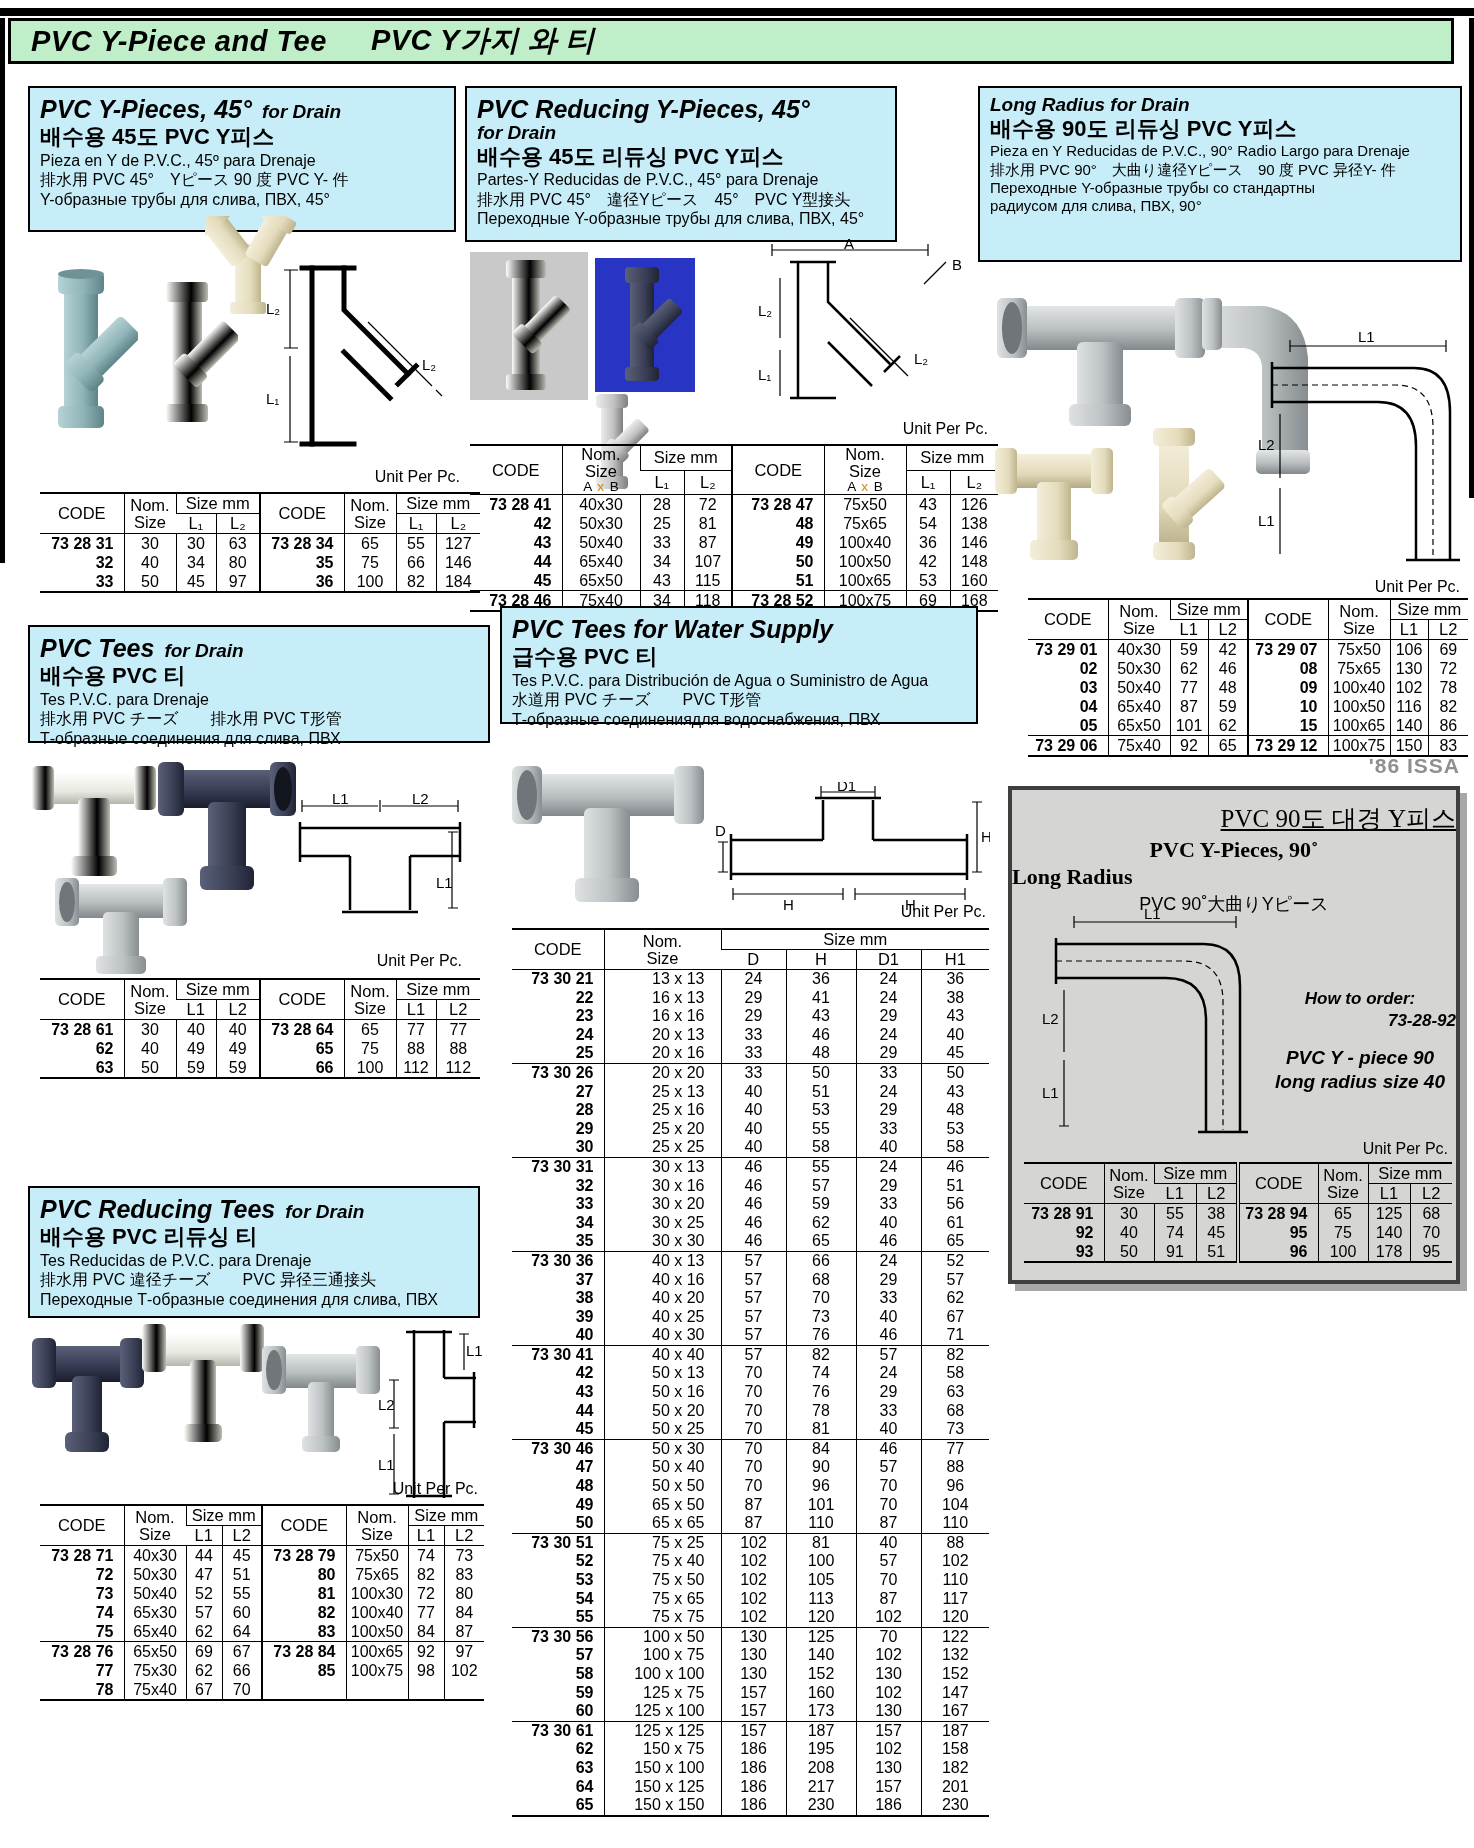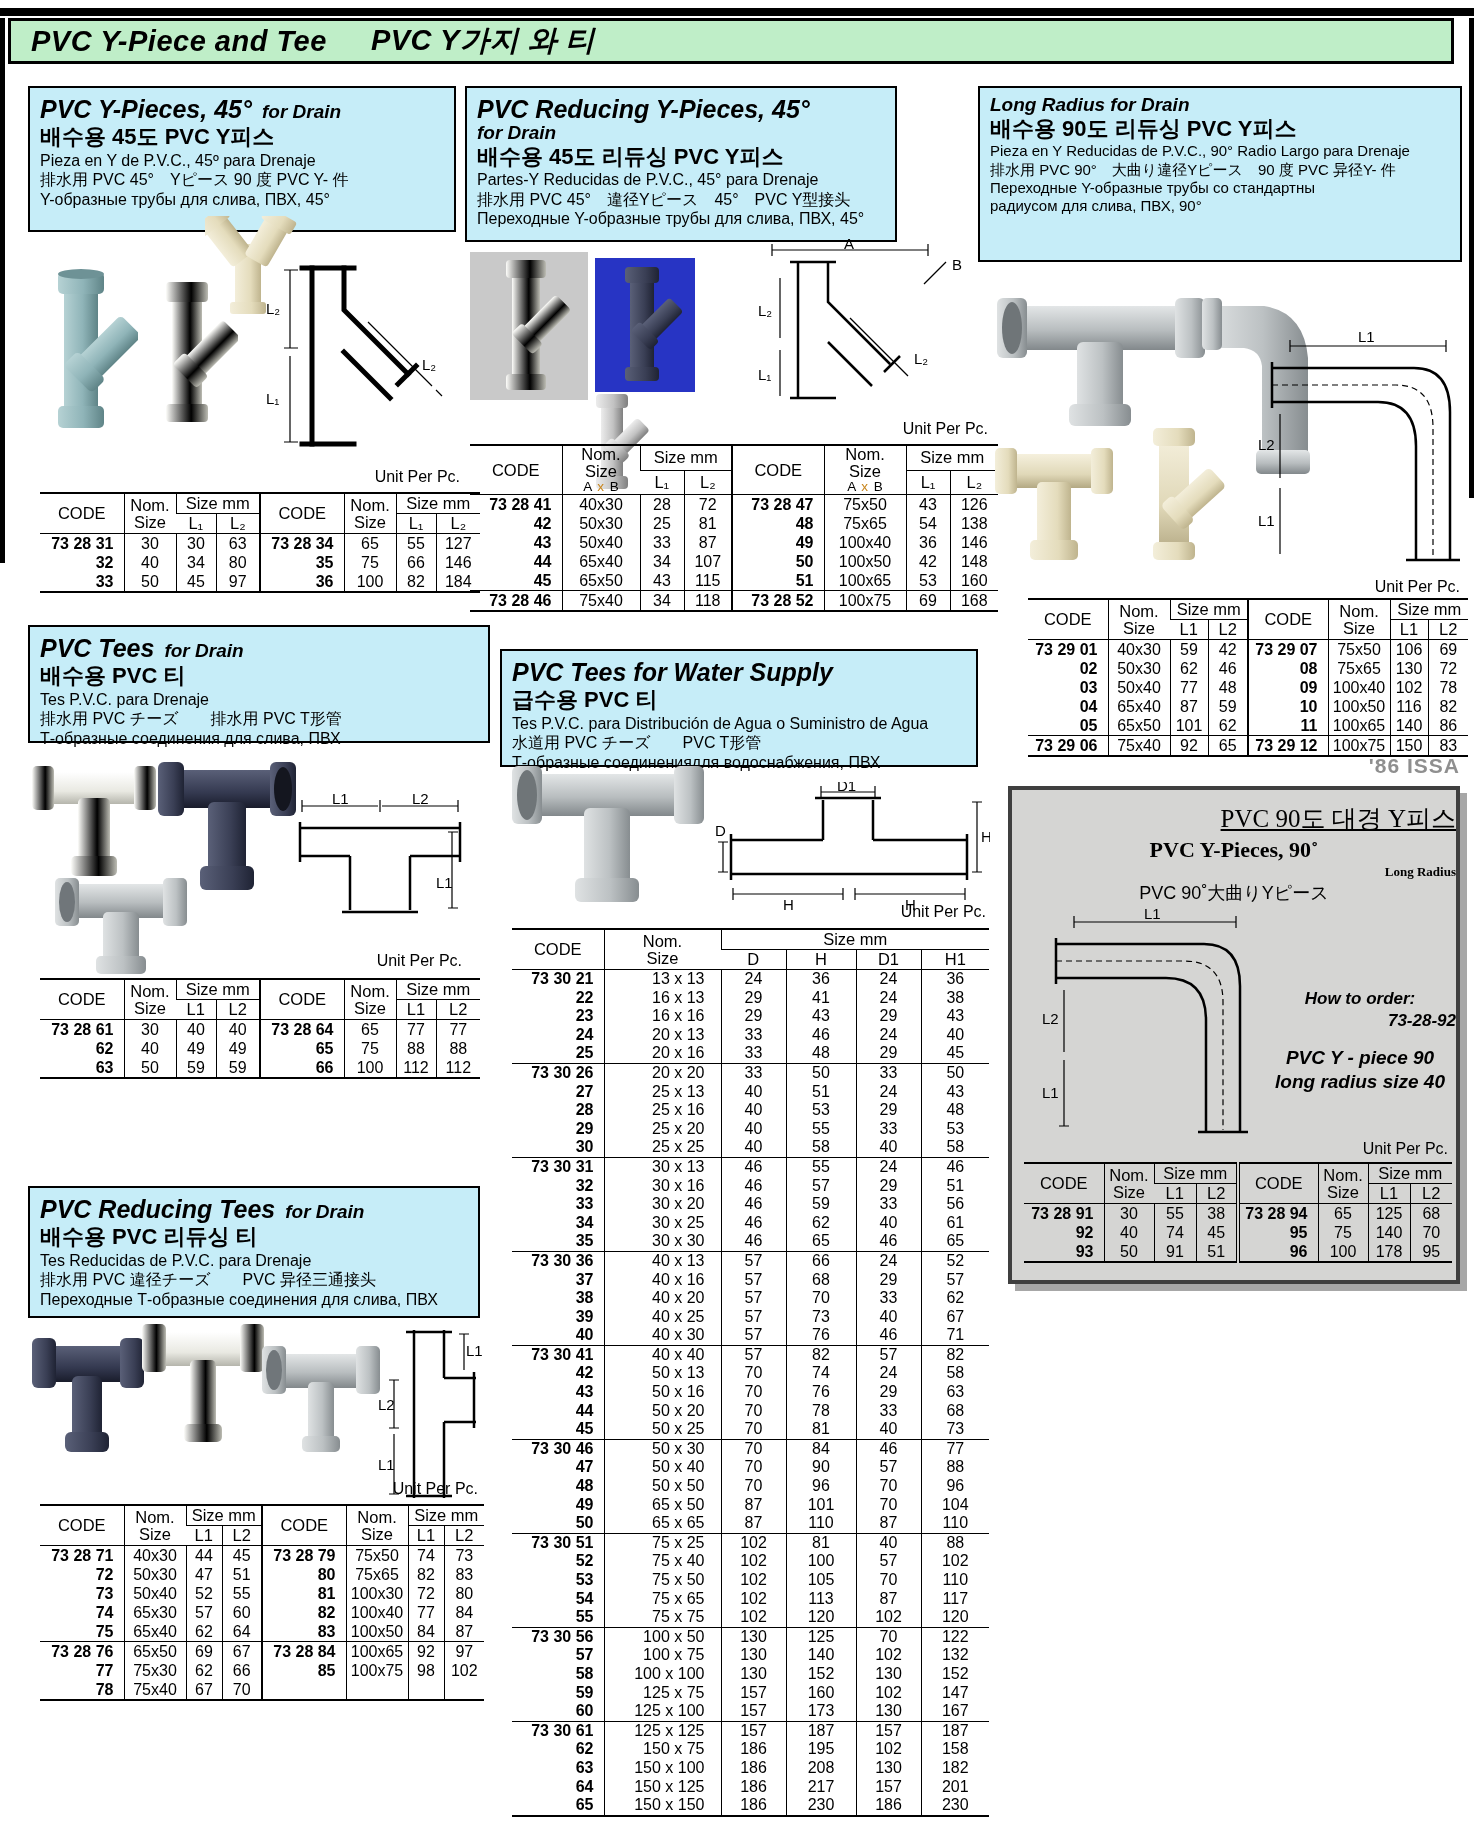--- a/index.html
+++ b/index.html
@@ -39,21 +39,21 @@
   .cat .axb{font-size:13.5px;line-height:14px;}
   .axb-x{color:var(--axb_x,#c8861e);padding:0 2px;}
   table.dbl .split{border-left:4px double #000;}
   .w-tbl td{line-height:18.6px;}
   .w-tbl td.td-nom{text-align:right;padding-right:16px;}
   
   .grey-box{background:var(--grey_box_bg,#d5d5d3);border:4px solid #3f3f3f;box-shadow:7px 7px 0 rgba(60,60,60,.45);
     box-sizing:border-box;}
   .gb-line1{font-family:"Liberation Serif",serif;font-size:25px;text-align:right;line-height:1.35;text-decoration:underline;}
   .gb-line2{font-family:"Liberation Serif",serif;font-size:22px;font-weight:bold;text-align:center;line-height:1.3;}
-  .gb-line3{font-family:"Liberation Serif",serif;font-size:13px;font-weight:bold;text-align:right;line-height:1.2;}
+  .gb-line3{font-family:"Liberation Serif",serif;font-size:22px;font-weight:bold;text-align:left;line-height:1.2;}
   .gb-line4{font-size:18px;text-align:center;line-height:1.5;}
   .order1{font-size:17px;font-weight:bold;font-style:italic;line-height:1.3;}
   .order2{font-size:19px;font-weight:bold;font-style:italic;margin-top:14px;line-height:1.25;}
   .issa{font-size:21px;font-weight:bold;color:#8f8f8f;letter-spacing:1px;text-align:right;}
   
   .dline{stroke:#000;stroke-width:5;fill:none;stroke-linecap:square;}
   .mid{stroke:#000;stroke-width:2.5;fill:none;}
   .thin{stroke:#000;stroke-width:1.2;fill:none;}
   .dash{stroke:#000;stroke-width:1.2;fill:none;stroke-dasharray:6 4;}
   text.dim{font-family:"Liberation Sans",sans-serif;font-size:15px;fill:#000;}
@@ -527,21 +527,21 @@
           <td class="td-code split">10</td>
           <td class="td-nom">100x50</td>
           <td class="td-val">116</td>
           <td class="td-val">82</td>
         </tr>
         <tr>
           <td class="td-code">05</td>
           <td class="td-nom">65x50</td>
           <td class="td-val">101</td>
           <td class="td-val">62</td>
-          <td class="td-code split">11</td>
+          <td class="td-code split">15</td>
           <td class="td-nom">100x65</td>
           <td class="td-val">140</td>
           <td class="td-val">86</td>
         </tr>
       </tbody>
       <tbody>
         <tr>
           <td class="td-code">73 29 06</td>
           <td class="td-nom">75x40</td>
           <td class="td-val">92</td>
@@ -655,21 +655,21 @@
           <td class="td-val">59</td>
           <td class="td-val">59</td>
           <td class="td-code split">66</td>
           <td class="td-nom">100</td>
           <td class="td-val">112</td>
           <td class="td-val">112</td>
         </tr>
       </tbody>
     </table>
 
-  <div class="abs tbox" style="left:500px;top:649px;width:478px;height:118px;">
+  <div class="abs tbox" style="left:500px;top:606px;width:478px;height:118px;">
     <div class="tb-main">PVC Tees for Water Supply</div>
     <div class="tb-ko">급수용 PVC 티</div>
     <div class="tb-small">Tes P.V.C. para Distribución de Agua o Suministro de Agua</div>
     <div class="tb-small">水道用 PVC チーズ　　PVC T形管</div>
     <div class="tb-small">Т-образные соединениядля водоснабжения, ПВХ</div>
   </div>
 
   <svg class="abs" style="left:512px;top:750px;" width="192" height="158" viewBox="0 0 192 158">
     <rect x="6" y="24" width="180" height="42" rx="8" fill="url(#gGreyV)"></rect>
     <rect x="0" y="16" width="30" height="58" rx="6" fill="url(#gGrey)"></rect>

